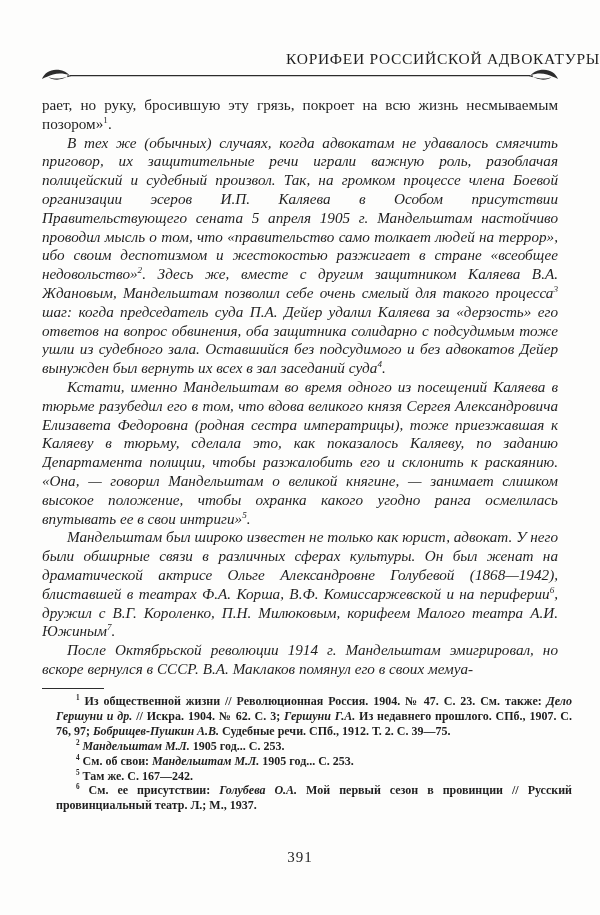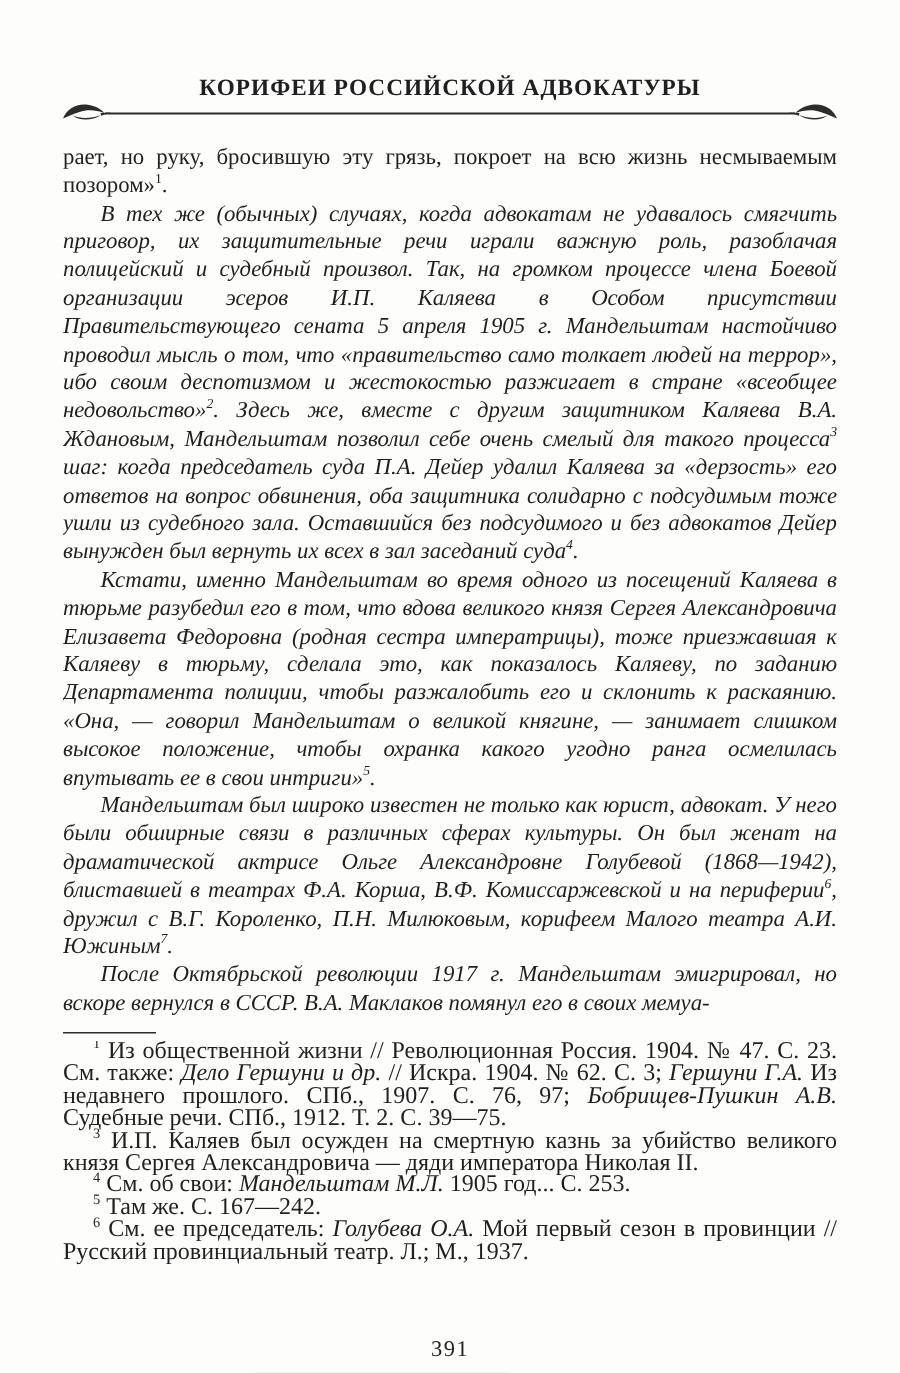--- a/index.html
+++ b/index.html
@@ -7,22 +7,22 @@
     position:relative;
     width:600px; height:915px;
     margin:0 auto;
     background:#fdfdfc;
     color:#1f1f1f;
     font-family:"Liberation Serif","DejaVu Serif",serif;
     overflow:hidden;
   }
   .running-head {
     position:absolute; top:50px; left:0; right:0;
-    text-align:center;
-    font-weight:bold;
+    text-align:right;
+    font-weight:normal;
     font-size:15.5px;
     letter-spacing:0.7px;
   }
   .rule-wrap {
     position:absolute; top:66px; left:40px; width:520px; height:20px;
   }
   .body-text {
     position:absolute; top:96px; left:42px; width:516px;
     font-size:15.2px; line-height:18.8px;
     text-align:justify;
@@ -30,28 +30,28 @@
   }
   .body-text p { margin:0; }
   .body-text p.ind { text-indent:25px;font-style:italic; }
   sup { font-size:60%; line-height:0; vertical-align:super; }
   .it { font-style:italic; }
   .fn-sep {
     position:absolute; top:688px; left:42px; width:62px; height:0;
     border-top:1.2px solid #2c2c2c;
   }
   .footnotes {
-    position:absolute; top:694px; left:42px; width:516px;
-    font-size:16px; line-height:14.9px;
+    position:absolute; top:694px; left:56px; width:516px;
+    font-size:12px; line-height:14.9px;
     text-align:justify;
-    max-height:162px; overflow:hidden;
+    max-height:162px; overflow:hidden;font-weight:bold;
   }
   .footnotes p { margin:0; text-indent:20px; }
   .page-number {
-    position:absolute; top:892px; left:0; right:0;
+    position:absolute; top:849px; left:0; right:0;
     text-align:center;
     font-size:15px; letter-spacing:1px;
   }
 </style>
 </head>
 <body>
 
 <div class="page">
 
   <div class="running-head">КОРИФЕИ РОССИЙСКОЙ АДВОКАТУРЫ</div>
@@ -70,28 +70,28 @@
       </g>
       <line x1="30" y1="9.6" x2="490" y2="9.6" stroke="#2c2c2c" stroke-width="1.3"></line>
     </svg>
   </div>
 
   <div class="body-text">
       <p><span>рает, но руку, бросившую эту грязь, покроет на всю жизнь несмываемым позором»</span><sup>1</sup><span>.</span></p>
       <p class="ind"><span>В тех же (обычных) случаях, когда адвокатам не удавалось смягчить приговор, их защитительные речи играли важную роль, разоблачая полицейский и судебный произвол. Так, на громком процессе члена Боевой организации эсеров И.П. Каляева в Особом присутствии Правительствующего сената 5 апреля 1905 г. Мандельштам настойчиво проводил мысль о том, что «правительство само толкает людей на террор», ибо своим деспотизмом и жестокостью разжигает в стране «всеобщее недовольство»</span><sup>2</sup><span>. Здесь же, вместе с другим защитником Каляева В.А. Ждановым, Мандельштам позволил себе очень смелый для такого процесса</span><sup>3</sup><span> шаг: когда председатель суда П.А. Дейер удалил Каляева за «дерзость» его ответов на вопрос обвинения, оба защитника солидарно с подсудимым тоже ушли из судебного зала. Оставшийся без подсудимого и без адвокатов Дейер вынужден был вернуть их всех в зал заседаний суда</span><sup>4</sup><span>.</span></p>
       <p class="ind"><span>Кстати, именно Мандельштам во время одного из посещений Каляева в тюрьме разубедил его в том, что вдова великого князя Сергея Александровича Елизавета Федоровна (родная сестра императрицы), тоже приезжавшая к Каляеву в тюрьму, сделала это, как показалось Каляеву, по заданию Департамента полиции, чтобы разжалобить его и склонить к раскаянию. «Она, — говорил Мандельштам о великой княгине, — занимает слишком высокое положение, чтобы охранка какого угодно ранга осмелилась впутывать ее в свои интриги»</span><sup>5</sup><span>.</span></p>
       <p class="ind"><span>Мандельштам был широко известен не только как юрист, адвокат. У него были обширные связи в различных сферах культуры. Он был женат на драматической актрисе Ольге Александровне Голубевой (1868—1942), блиставшей в театрах Ф.А. Корша, В.Ф. Комиссаржевской и на периферии</span><sup>6</sup><span>, дружил с В.Г. Короленко, П.Н. Милюковым, корифеем Малого театра А.И. Южиным</span><sup>7</sup><span>.</span></p>
-      <p class="ind"><span>После Октябрьской революции 1917 г. Мандельштам эмигрировал, но вскоре вернулся в СССР. В.А. Маклаков помянул его в своих мемуа-</span></p>
+      <p class="ind"><span>После Октябрьской революции 1914 г. Мандельштам эмигрировал, но вскоре вернулся в СССР. В.А. Маклаков помянул его в своих мемуа-</span></p>
     </div>
 
   <div class="fn-sep"></div>
 
   <div class="footnotes">
       <p><sup>1</sup><span> Из общественной жизни // Революционная Россия. 1904. № 47. С. 23. См. также: </span><span class="it">Дело Гершуни и др.</span><span> // Искра. 1904. № 62. С. 3; </span><span class="it">Гершуни Г.А.</span><span> Из недавнего прошлого. СПб., 1907. С. 76, 97; </span><span class="it">Бобрищев-Пушкин А.В.</span><span> Судебные речи. СПб., 1912. Т. 2. С. 39—75.</span></p>
-      <p><sup>3</sup><span> И.П. Каляев был осужден на смертную казнь за убийство великого князя Сергея Александровича — дяди императора Николая II.</span></p>
+      <p><sup>2</sup><span> </span><span class="it">Мандельштам М.Л.</span><span> 1905 год... С. 253.</span></p>
       <p><sup>4</sup><span> См. об свои: </span><span class="it">Мандельштам М.Л.</span><span> 1905 год... С. 253.</span></p>
       <p><sup>5</sup><span> Там же. С. 167—242.</span></p>
-      <p><sup>6</sup><span> См. ее председатель: </span><span class="it">Голубева О.А.</span><span> Мой первый сезон в провинции // Русский провинциальный театр. Л.; М., 1937.</span></p>
+      <p><sup>6</sup><span> См. ее присутствии: </span><span class="it">Голубева О.А.</span><span> Мой первый сезон в провинции // Русский провинциальный театр. Л.; М., 1937.</span></p>
     </div>
 
   <div class="page-number">391</div>
 
 </div>
 
 </body></html>

